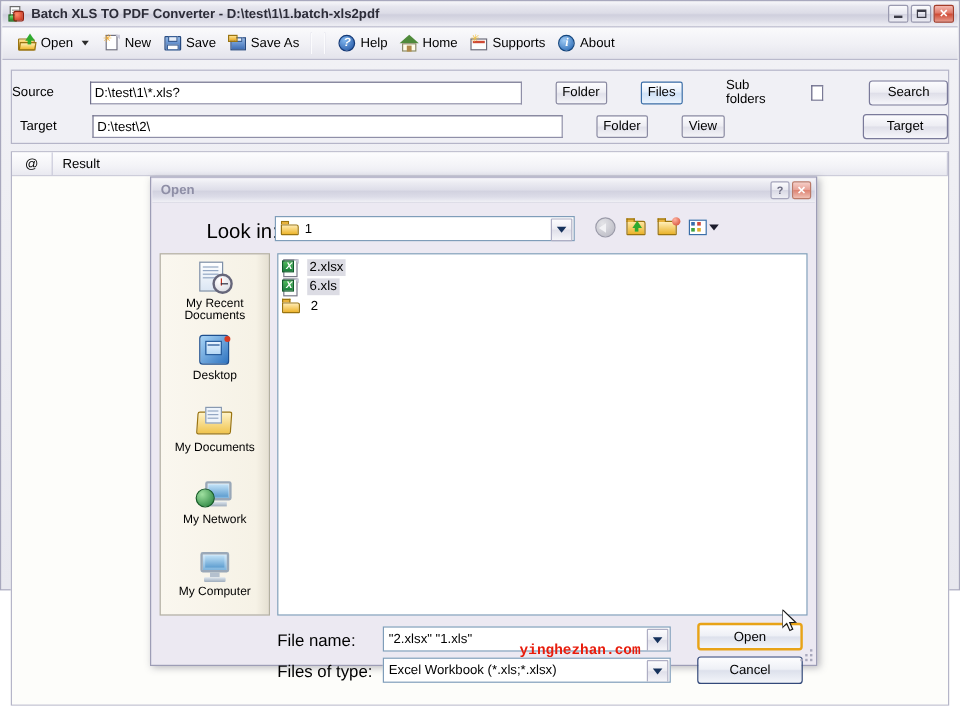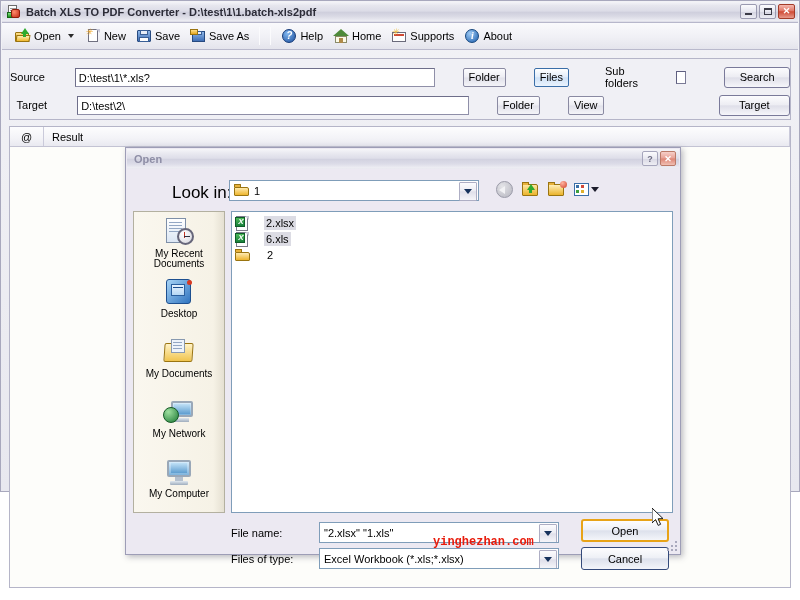--- a/index.html
+++ b/index.html
@@ -319,38 +319,38 @@
   .pi-net .scr{position:absolute;left:11px;top:8px;width:16px;height:10px;background:linear-gradient(#bfe0f6,#5f9ed0);}
   .pi-net .base{position:absolute;left:12px;top:22px;width:14px;height:4px;background:linear-gradient(#dfe7ef,#9fadbd);}
   .pi-net .globe{position:absolute;left:0px;top:11px;width:16px;height:16px;border-radius:50%;background:radial-gradient(circle at 32% 28%,#9fe0a0,#1d7a35);border:1px solid #155a26;}
 
   
   #file-list {
     position:absolute; left:104px; top:42px; width:442px; height:302px;
     background:#ffffff; border:1px solid #7f9db9;
     padding:3px 0 0 3px; overflow:hidden;
   }
-  .fitem { display:flex; align-items:center; height:16px; gap:14px; }
+  .fitem { display:flex; align-items:center; height:16px; gap:6px; }
   .fitem .lab {
     font-size:11px; padding:0 2px; line-height:14px;
   }
   .fitem.selected .lab { background:#dcdce4; }
   .xls-ic { width:15px;height:15px;position:relative;flex:0 0 auto; }
   .xls-ic .pg{position:absolute;left:1px;top:0px;width:12px;height:15px;background:#fdfdfd;border:1px solid #7a7a8a;}
   .xls-ic .fold{position:absolute;right:1px;top:0px;width:0;height:0;border-left:4px solid transparent;border-top:4px solid #c6c6d4;}
   .xls-ic .gx{position:absolute;left:0px;top:1px;width:10px;height:10px;background:linear-gradient(#4fba5a,#17803a);border:1px solid #0e5d29;}
   .xls-ic .gx::after{content:"X";position:absolute;left:0;top:-1px;width:10px;text-align:center;color:#fff;font-size:8px;font-weight:bold;font-family:"Liberation Sans",sans-serif;}
   .fold-ic{width:16px;height:14px;position:relative;flex:0 0 auto;}
   .fold-ic .tab{position:absolute;left:0;top:1px;width:7px;height:3px;background:#e8b23c;border:1px solid #9a7410;border-bottom:none;}
   .fold-ic .bd{position:absolute;left:0;top:4px;width:15px;height:9px;background:linear-gradient(#ffeab0,#edb42d);border:1px solid #9a7410;border-radius:0 2px 1px 1px;}
 
   
   #fname-row { position:absolute; left:104px; top:353px; display:flex; align-items:center; }
   #ftype-row { position:absolute; left:104px; top:379px; display:flex; align-items:center; }
-  .blabel { width:88px; font-size:11px; }
+  .blabel { width:88px; font-size:14px; }
   .bcombo {
     position:relative; width:240px; height:21px; background:#fff;
     border:1px solid #7f9db9; font-size:11px; padding:3px 20px 0 4px;
     line-height:14px; white-space:nowrap; overflow:hidden;
   }
   #dlg-buttons { position:absolute; right:8px; top:350px; width:90px; }
   .dbtn {
     width:88px; height:23px; margin-bottom:5px;
     border:1px solid #33497a; border-radius:3px;
     background: linear-gradient(to bottom,#fdfdfe 0%,#eef0f6 46%,#dde1ec 52%,#f3f5fa 100%);

